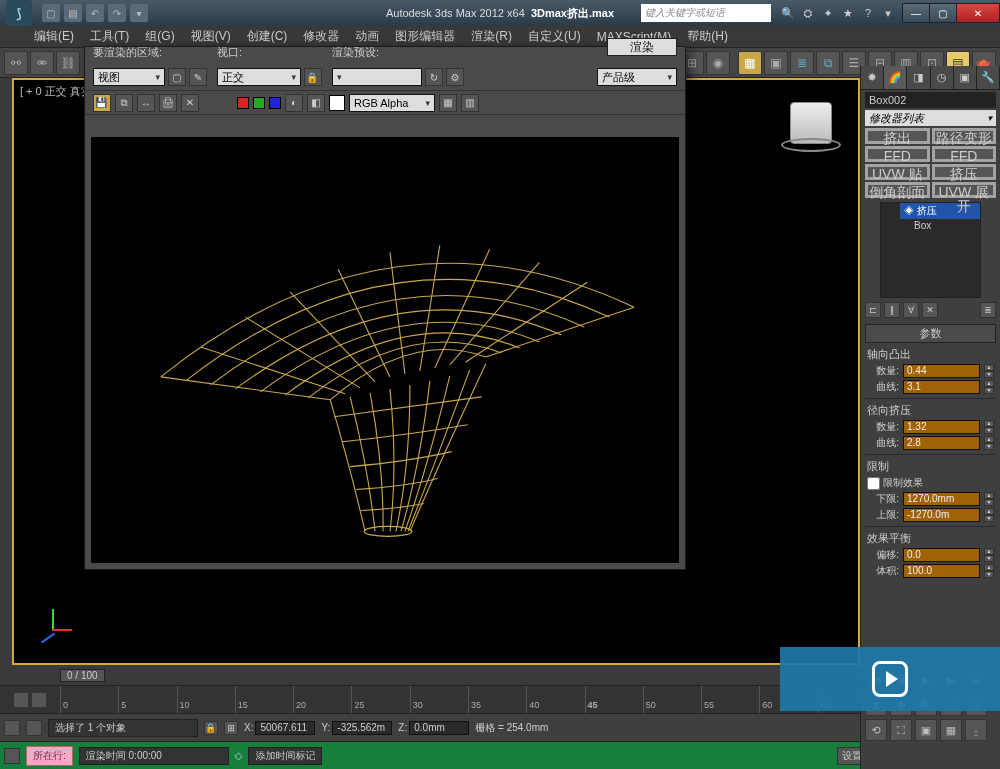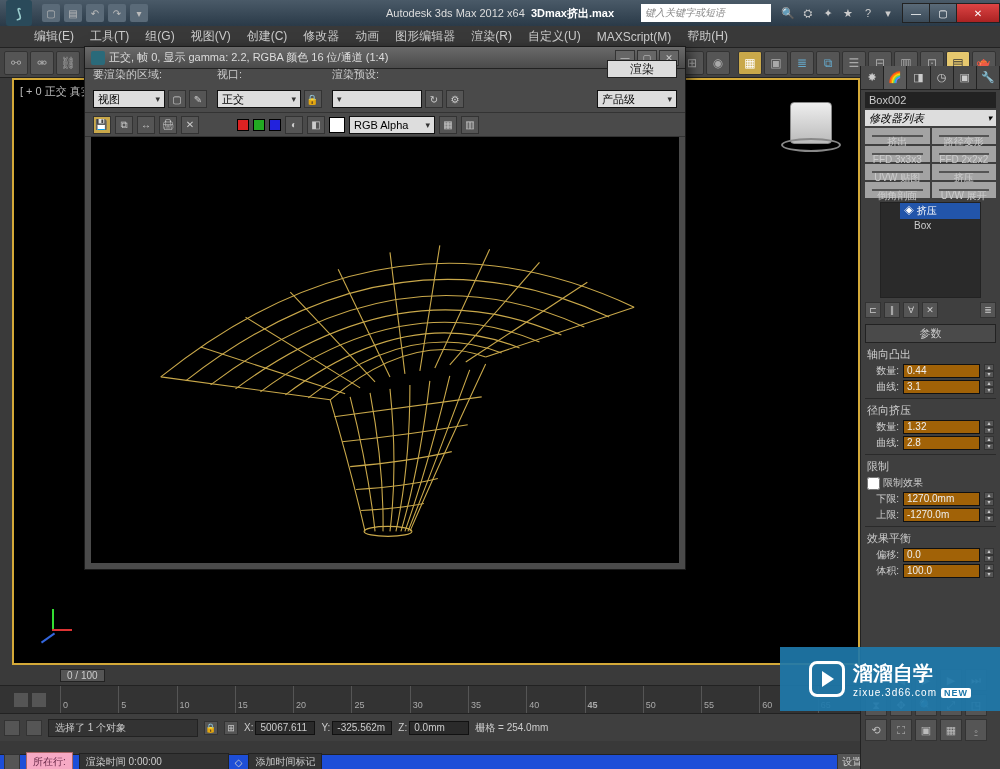--- a/index.html
+++ b/index.html
@@ -66,21 +66,21 @@
 
 
 .cmdpanel { position:absolute; top:66px; right:0; width:140px; bottom:104px; background:#3f3f3f; border-left:1px solid #222; font-size:11px;}
 .cmdpanel .cp-tabs { height:24px; display:flex; border-bottom:1px solid #222;}
 .cmdpanel .cp-tabs span { flex:1; display:flex;align-items:center;justify-content:center; background:#4a4a4a; border-right:1px solid #222;font-size:11px;}
 .cmdpanel .cp-tabs .active { background:#5a5a5a;}
 .cmdpanel .cp-name { margin:2px 4px; height:16px; background:#222; color:#ccc; padding:0 4px; line-height:16px;}
 .cmdpanel .cp-modlist { margin:2px 4px; height:16px; background:#ddd; color:#000; padding:0 4px; line-height:16px; display:flex;justify-content:space-between;font-style:italic;}
 .cmdpanel .cp-modlist::after{content:"▾";font-size:9px;}
 .cmdpanel .cp-btngrid { margin:2px 4px; display:grid; grid-template-columns:1fr 1fr; gap:2px;}
-.cmdpanel .cp-btngrid div { height:16px; background:#555; border:7px solid #a3a3a3; text-align:center; line-height:14px; font-size:10px;}
+.cmdpanel .cp-btngrid div { height:16px; background:#555; border:3px solid #a3a3a3; text-align:center; line-height:14px; font-size:14px;}
 .cmdpanel .cp-stack { margin:4px 19px; border:1px solid #222; background:#2a2a2a; height:96px;padding-left:19px;}
 .cmdpanel .cp-stack .sel { background:#2255aa; color:#fff; padding:1px 4px; font-size:10px;}
 .cmdpanel .cp-stack .item { color:#ccc; padding:1px 14px; font-size:10px;}
 .cmdpanel .cp-stacktb { margin:0 4px; display:flex; gap:3px;}
 .cmdpanel .cp-stacktb span { width:16px;height:16px;background:#555;border:1px solid #333;display:flex;align-items:center;justify-content:center;font-size:9px;}
 .cmdpanel .cp-roll { margin:6px 4px 0;}
 .cmdpanel .cp-roll-title { text-align:center; background:#4a4a4a; border:1px solid #222; padding:1px 0; font-size:11px;}
 .cmdpanel .cp-section-label { margin:4px 0 2px 2px; font-size:11px;}
 .cmdpanel .cp-spin { display:flex; align-items:center; margin:2px 2px; gap:4px;}
 .cmdpanel .cp-spin label { width:32px; text-align:right; font-size:10px;}
@@ -96,21 +96,21 @@
 .timeslider .ts-label { background:#555; border:1px solid #222; padding:0 6px; font-size:10px; margin-left:60px;}
 .trackbar { position:absolute; left:0; right:0; bottom:56px; height:28px; background:#333; border-top:1px solid #222; display:flex;}
 .trackbar .ruler { flex:1; position:relative; background:#333;}
 .trackbar .ruler .tick { position:absolute; top:0; bottom:0; border-left:1px solid #555; font-size:9px; color:#aaa; padding-top:14px; padding-left:2px;}
 
 .statusbar { position:absolute; left:0; right:0; bottom:28px; height:28px; background:#3f3f3f; border-top:1px solid #222; display:flex; align-items:center; padding:0 4px; gap:6px; font-size:10px;}
 .statusbar .field { display:flex; align-items:center; gap:2px;}
 .statusbar .field .v { background:#2a2a2a; border:1px solid #111; padding:0 4px; height:14px; line-height:12px; min-width:60px;}
 .statusbar .lock { width:14px;height:14px;background:#555;border:1px solid #333;display:flex;align-items:center;justify-content:center;font-size:9px;}
 
-.statusbar2 { position:absolute; left:0; right:0; bottom:0; height:15px; background:#1d4ed8; border-top:1px solid #222; display:flex; align-items:center; padding:0 4px; gap:6px; font-size:10px;}
+.statusbar2 { position:absolute; left:0; right:0; bottom:0; height:28px; background:#15803d; border-top:1px solid #222; display:flex; align-items:center; padding:0 4px; gap:6px; font-size:10px;}
 .statusbar2 .pinkbtn { background:#f6a9c4; color:#6a2a4a; padding:2px 6px; border:1px solid #a66;}
 
 .nav-right { position:absolute; right:0; bottom:0; width:140px; height:104px; background:#3f3f3f; border-left:1px solid #222; display:flex; flex-wrap:wrap; align-content:flex-start; padding:4px; gap:3px;}
 .nav-right span { width:22px;height:22px;background:#555;border:1px solid #333;display:flex;align-items:center;justify-content:center;font-size:11px;color:#bbb;}
 
 
 .watermark { position:absolute; right:0; bottom:58px; width:220px; height:64px; background:rgba(30,120,170,.92); display:flex; align-items:center; justify-content:center; gap:8px; z-index:100;}
 .watermark .play { width:36px;height:36px;border:3px solid #fff;border-radius:8px;display:flex;align-items:center;justify-content:center;}
 .watermark .play::after{content:"";border-left:12px solid #fff;border-top:8px solid transparent;border-bottom:8px solid transparent;margin-left:3px;}
 .watermark .txt { color:#fff;}
@@ -210,29 +210,20 @@
         <path d="M50 145 L50 375"></path>
         <path d="M100 175 L100 345"></path>
         <path d="M150 210 L150 310"></path>
         <path d="M200 245 L200 275"></path>
       </g>
     </svg>
   </div>
 </div>
 
 <div class="render-dialog">
-  <div class="rd-title">
-    <div class="tico"></div>
-    <div class="tt">正交, 帧 0, 显示 gamma: 2.2, RGBA 颜色 16 位/通道 (1:4)</div>
-    <div class="wc">
-      <span>—</span>
-      <span>▢</span>
-      <span>✕</span>
-    </div>
-  </div>
   <div class="rd-row1">
     <div class="field-group">
       <div class="field-label">要渲染的区域:</div>
       <div style="display:flex;gap:3px;">
         <div class="sel" style="width:72px">视图</div>
         <div class="mini">▢</div>
         <div class="mini">✎</div>
       </div>
     </div>
     <div class="field-group">
@@ -510,20 +501,13 @@
   <span>◳</span>
   <span>⟲</span>
   <span>⛶</span>
   <span>▣</span>
   <span>▦</span>
   <span>⍛</span>
 </div>
 
 <div class="watermark">
   <div class="play"></div>
-  <div class="txt">
-    <div class="big">溜溜自学</div>
-    <div class="small">
-        <span>zixue.3d66.com</span>
-        <b>NEW</b>
-      </div>
-  </div>
 </div>
 
 </body></html>

